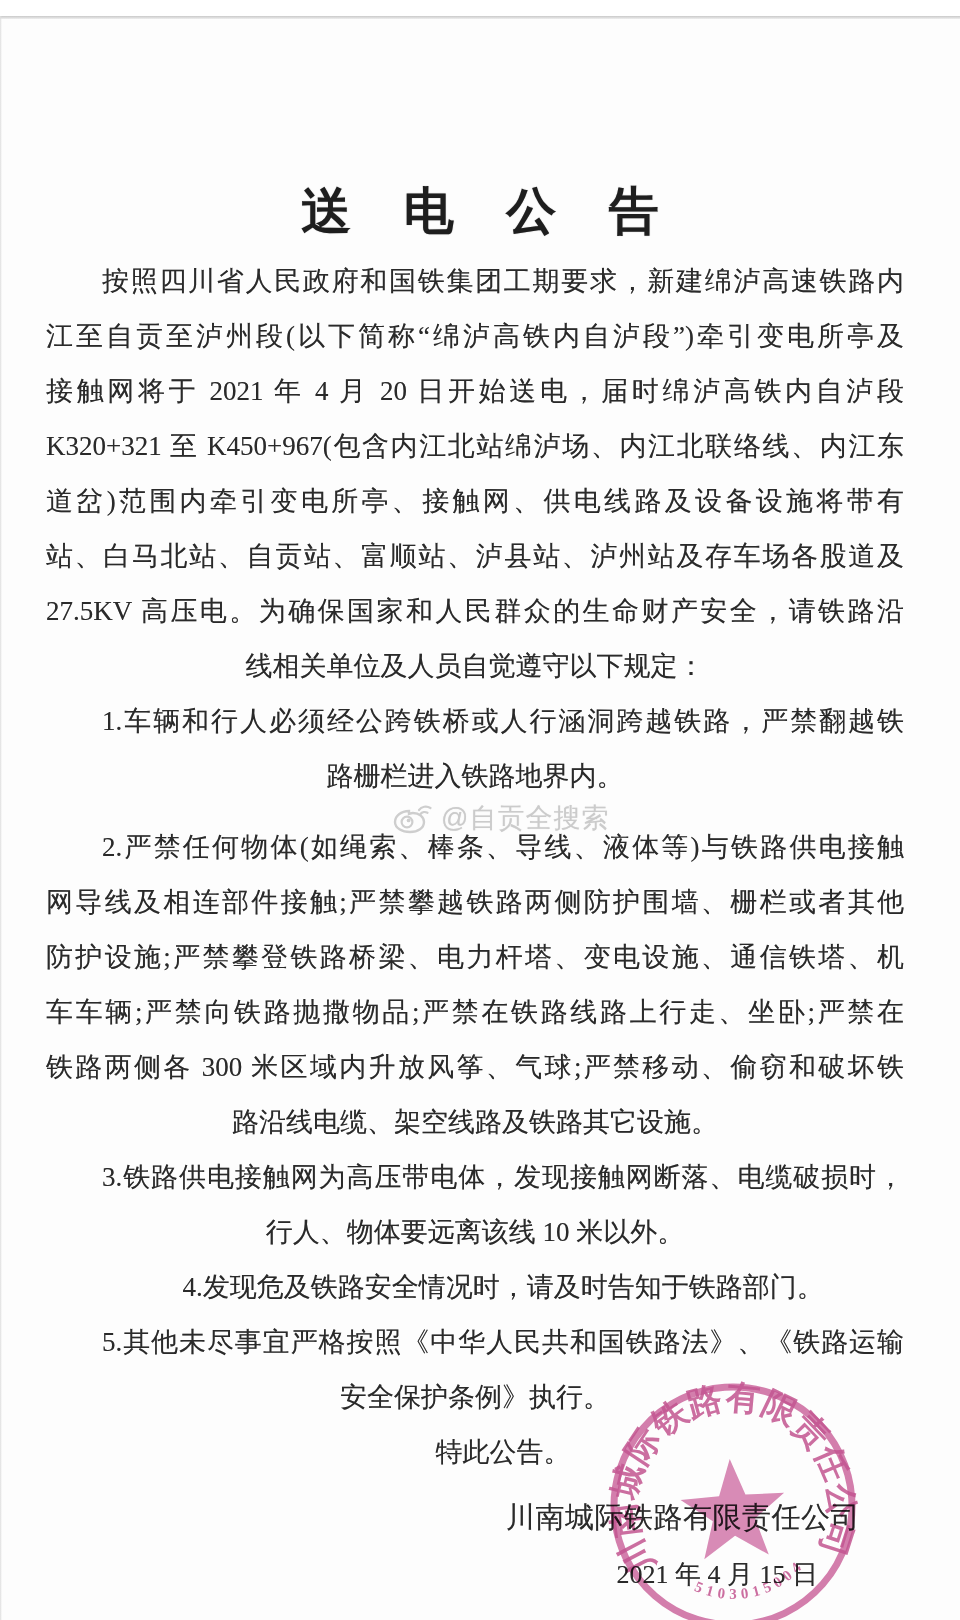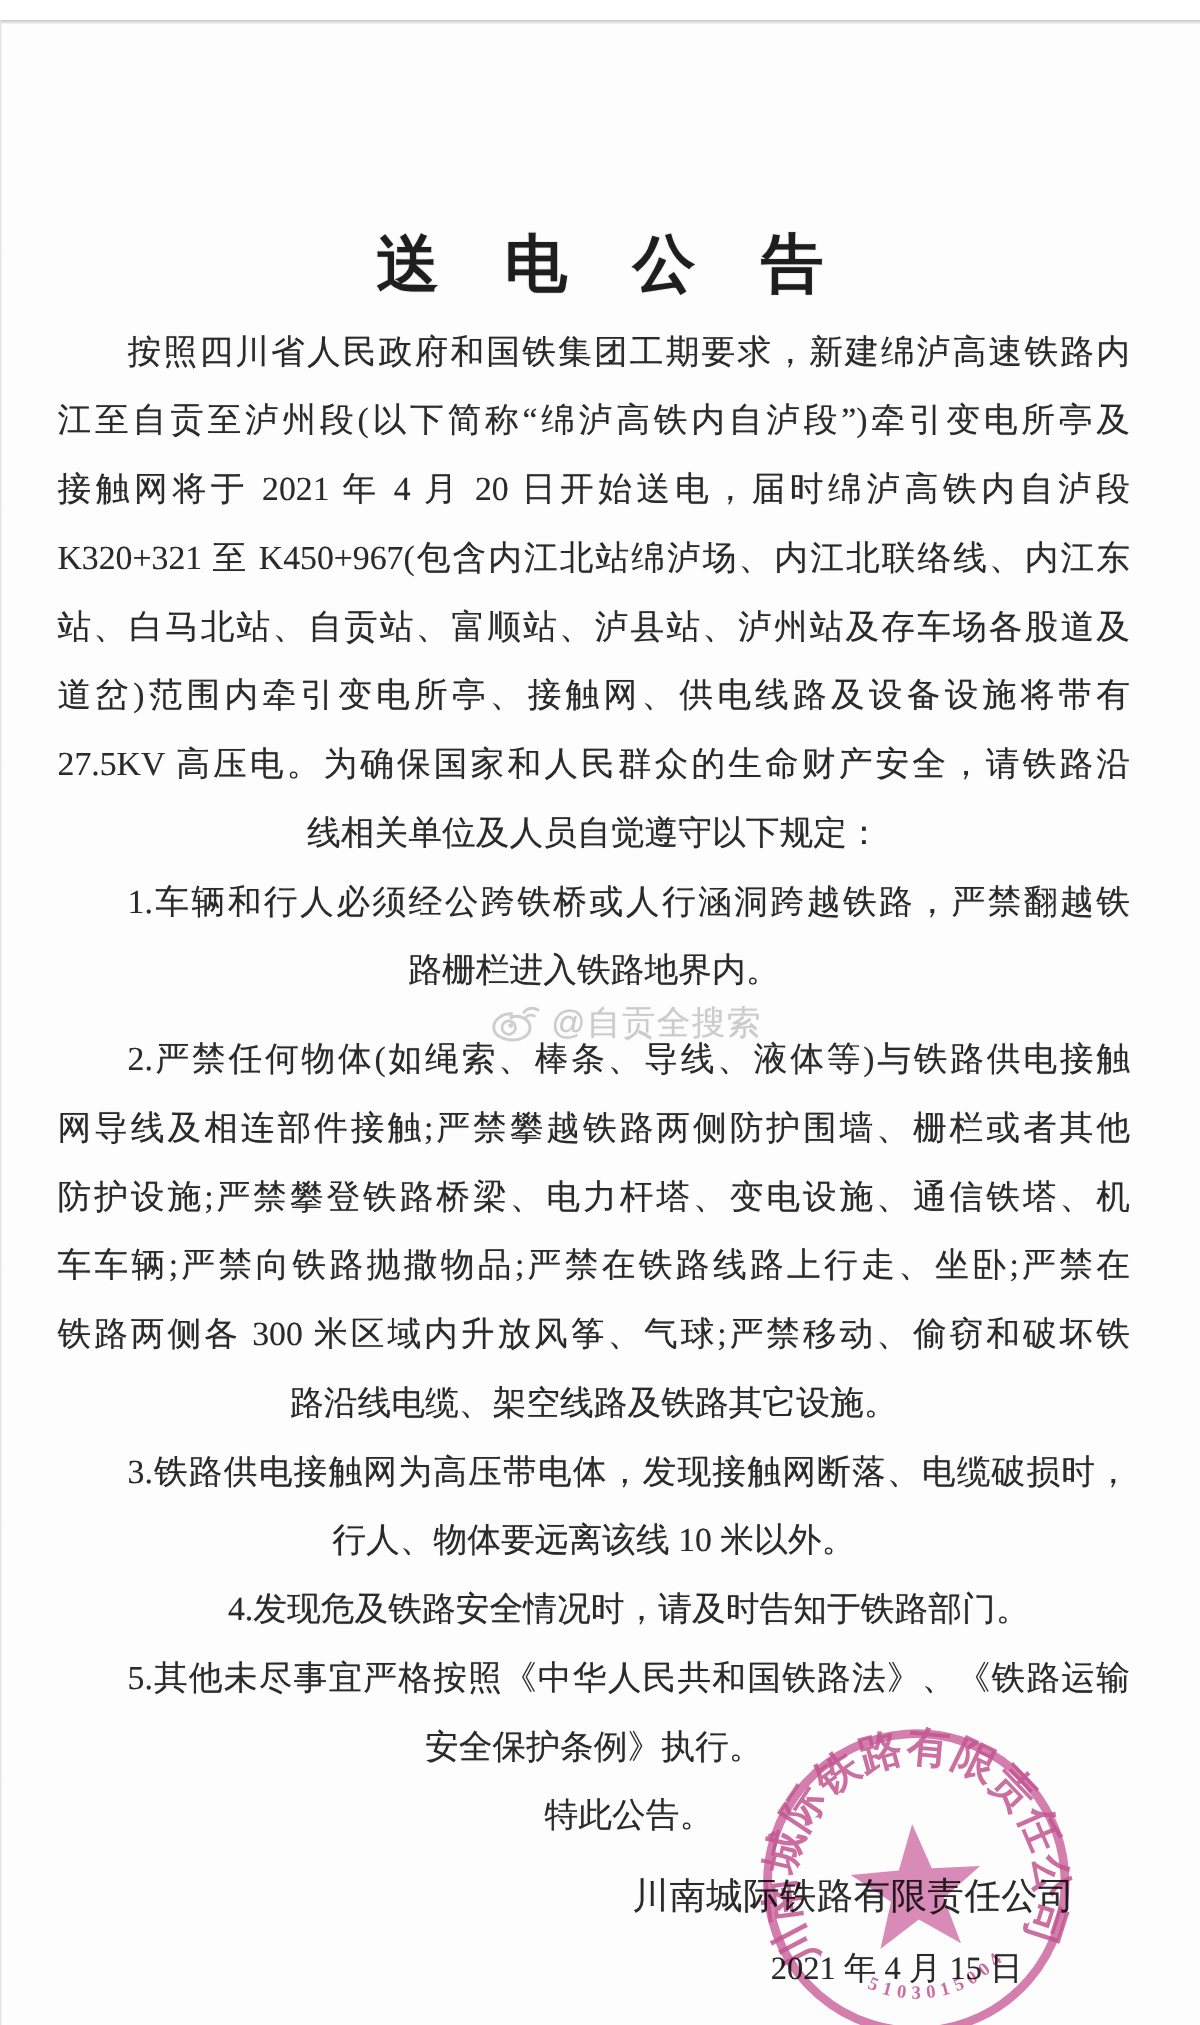--- a/index.html
+++ b/index.html
@@ -84,22 +84,22 @@
   <div class="scan-edge-left"></div>
 
   <h1 class="title">送电公告</h1>
 
   <div class="body">
     <div class="para">
         <div class="line indent stretch">按照四川省人民政府和国铁集团工期要求，新建绵泸高速铁路内</div>
         <div class="line stretch">江至自贡至泸州段(以下简称“绵泸高铁内自泸段”)牵引变电所亭及</div>
         <div class="line stretch">接触网将于 2021 年 4 月 20 日开始送电，届时绵泸高铁内自泸段</div>
         <div class="line stretch">K320+321 至 K450+967(包含内江北站绵泸场、内江北联络线、内江东</div>
+        <div class="line stretch">道岔)范围内牵引变电所亭、接触网、供电线路及设备设施将带有</div>
         <div class="line stretch">站、白马北站、自贡站、富顺站、泸县站、泸州站及存车场各股道及</div>
-        <div class="line stretch">道岔)范围内牵引变电所亭、接触网、供电线路及设备设施将带有</div>
         <div class="line stretch">27.5KV 高压电。为确保国家和人民群众的生命财产安全，请铁路沿</div>
         <div class="line">线相关单位及人员自觉遵守以下规定：</div>
       </div>
     <div class="para">
         <div class="line indent stretch">1.车辆和行人必须经公跨铁桥或人行涵洞跨越铁路，严禁翻越铁</div>
         <div class="line">路栅栏进入铁路地界内。</div>
       </div>
     <div class="para gap-before">
         <div class="line indent stretch">2.严禁任何物体(如绳索、棒条、导线、液体等)与铁路供电接触</div>
         <div class="line stretch">网导线及相连部件接触;严禁攀越铁路两侧防护围墙、栅栏或者其他</div>

